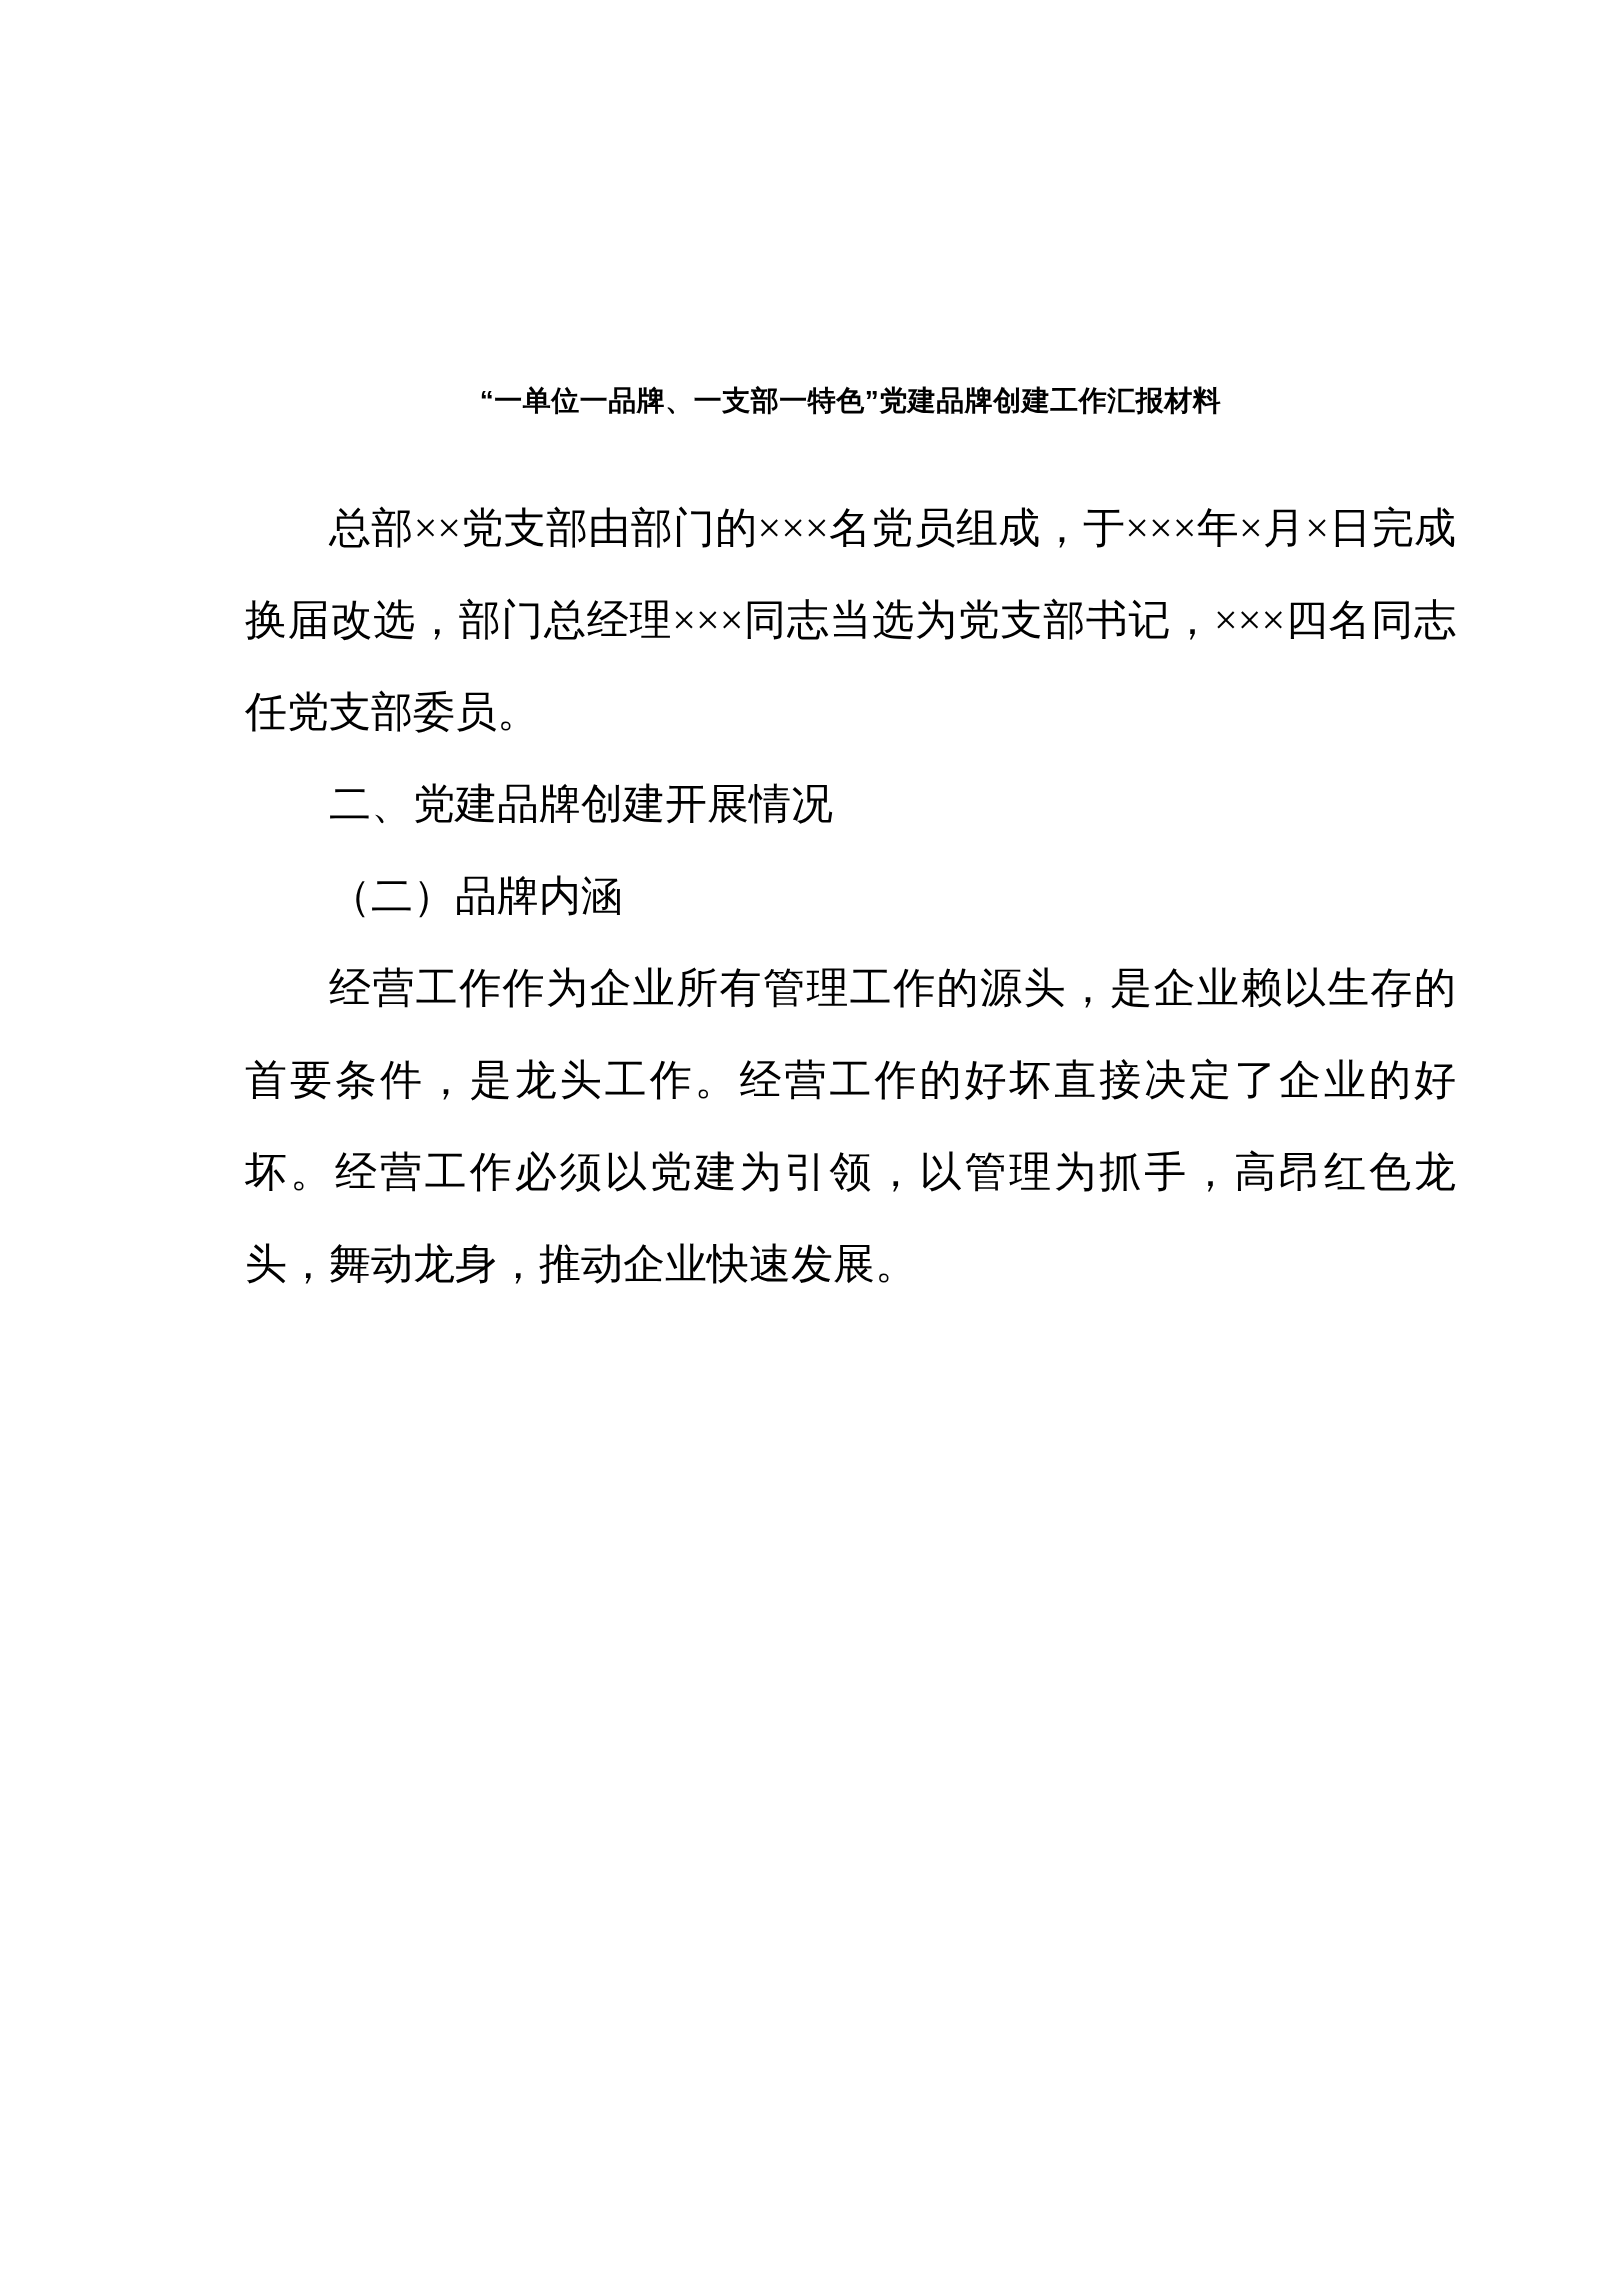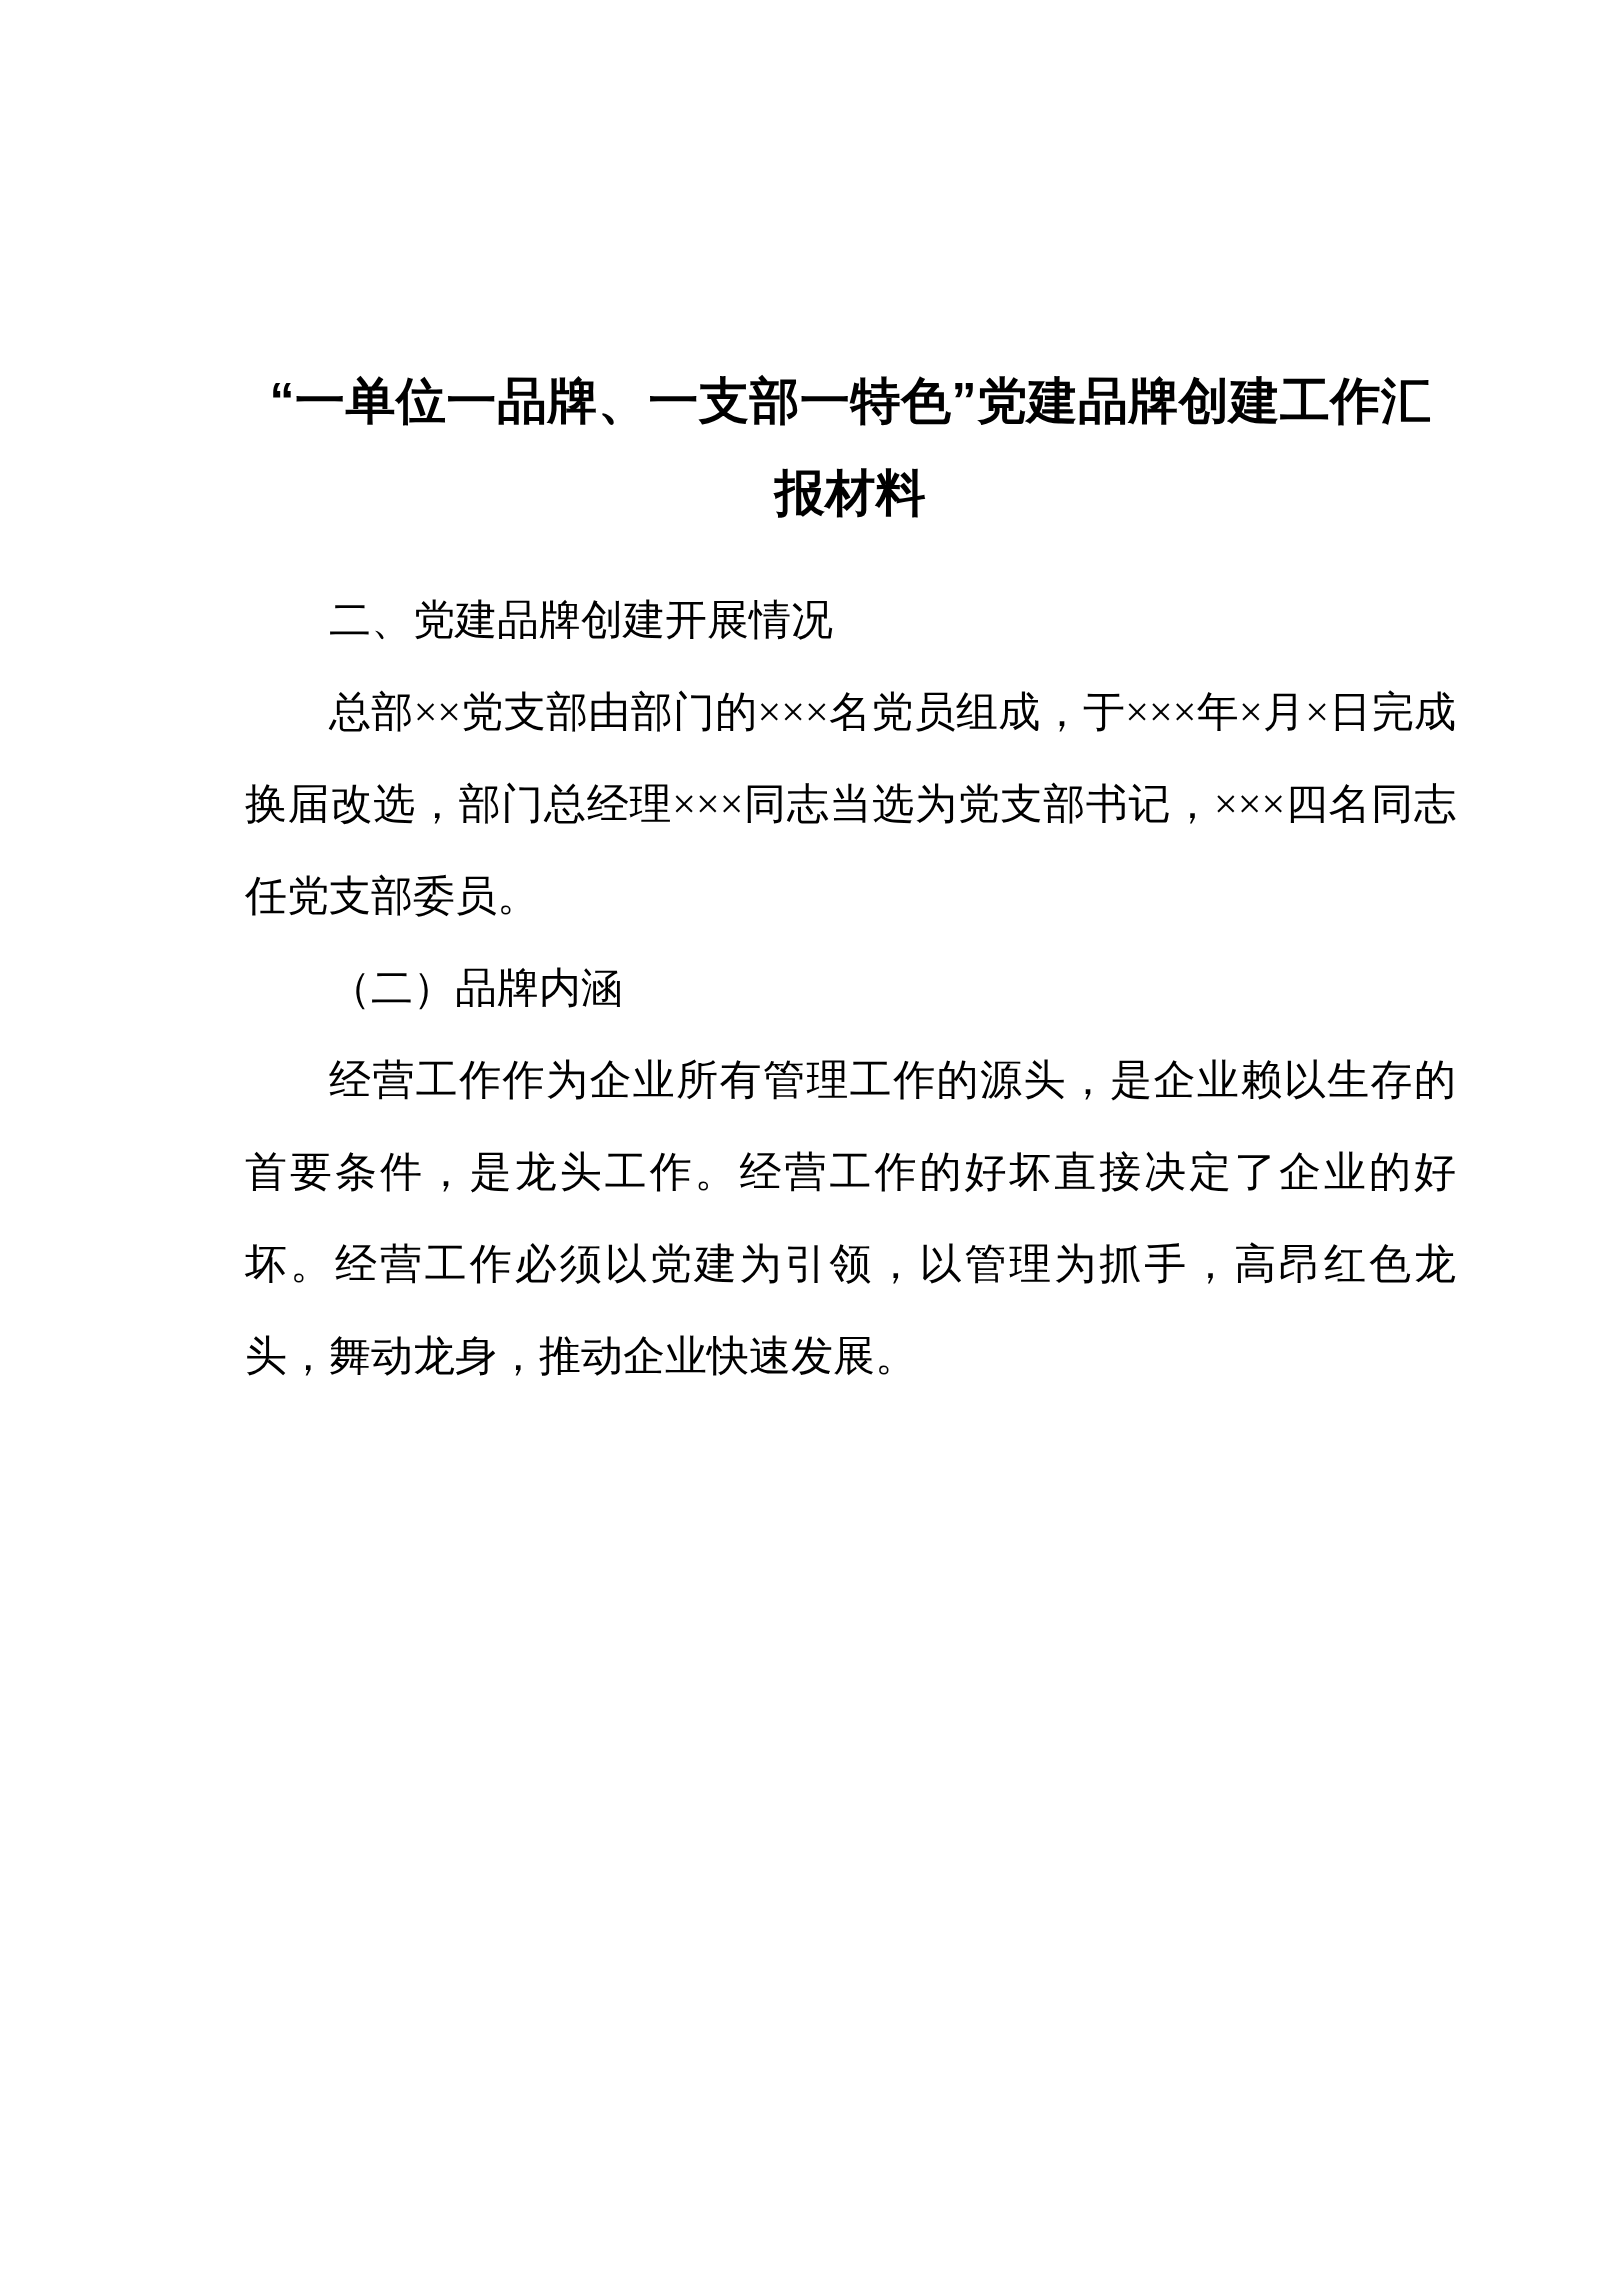--- a/index.html
+++ b/index.html
@@ -12,21 +12,21 @@
     width: 1621px;
     height: 2293px;
     background: #ffffff;
     color: #000000;
     box-sizing: border-box;
     padding: 355px 165px 0 245px;
     font-family: "Liberation Serif", "DejaVu Serif", serif;
     overflow: hidden;
   }
   .doc-title {
-    font-size: 50px;
+    font-size: 28px;
     font-weight: bold;
     text-align: center;
     line-height: 92px;
     margin: 0 0 35px 0;
     font-family: "Liberation Sans", "DejaVu Sans", sans-serif;
     letter-spacing: 0.5px;
   }
   .para {
     font-size: 42px;
     line-height: 92px;
@@ -38,23 +38,23 @@
   }
 </style>
 </head>
 <body>
 
 <div class="page">
 
   <h1 class="doc-title">“一单位一品牌、一支部一特色”党建品牌创建工作汇报材料</h1>
 
 
+  <p class="para">总部××党支部由部门的×××名党员组成，于×××年×月×日完成换届改选，部门总经理×××同志当选为党支部书记，×××四名同志任党支部委员。</p>
+
   <p class="para">二、党建品牌创建开展情况</p>
-
-  <p class="para">总部××党支部由部门的×××名党员组成，于×××年×月×日完成换届改选，部门总经理×××同志当选为党支部书记，×××四名同志任党支部委员。</p>
 
 
   <p class="para">（二）品牌内涵</p>
 
   <p class="para">经营工作作为企业所有管理工作的源头，是企业赖以生存的首要条件，是龙头工作。经营工作的好坏直接决定了企业的好坏。经营工作必须以党建为引领，以管理为抓手，高昂红色龙头，舞动龙身，推动企业快速发展。</p>
 
 
 
 
 </div>

